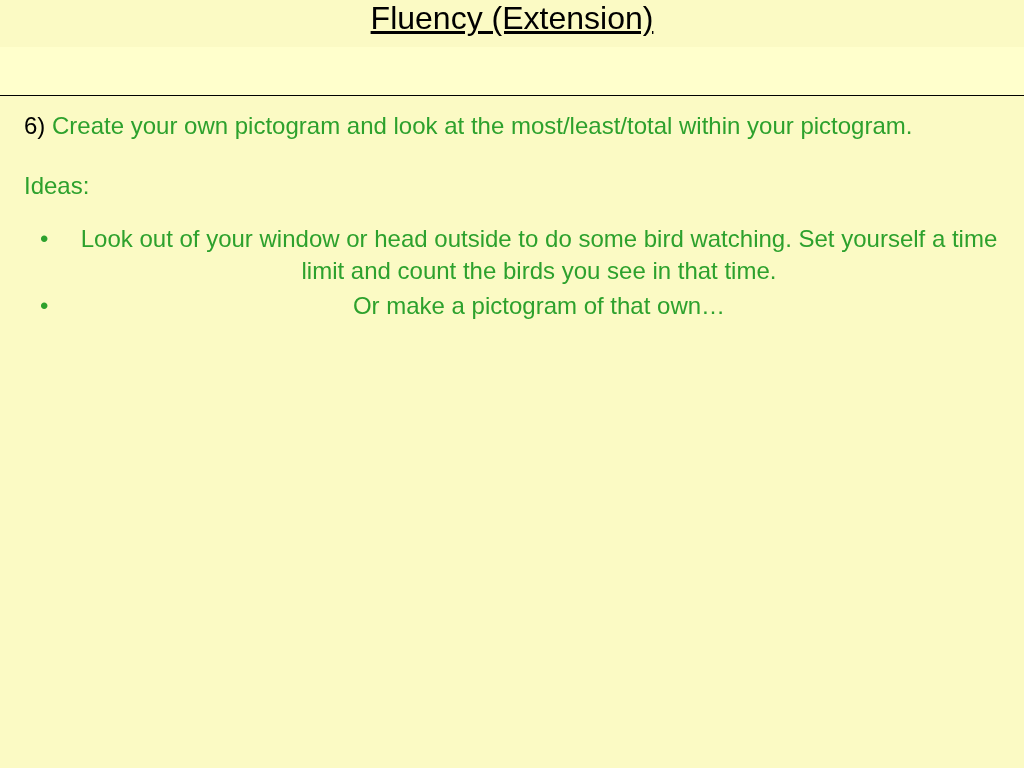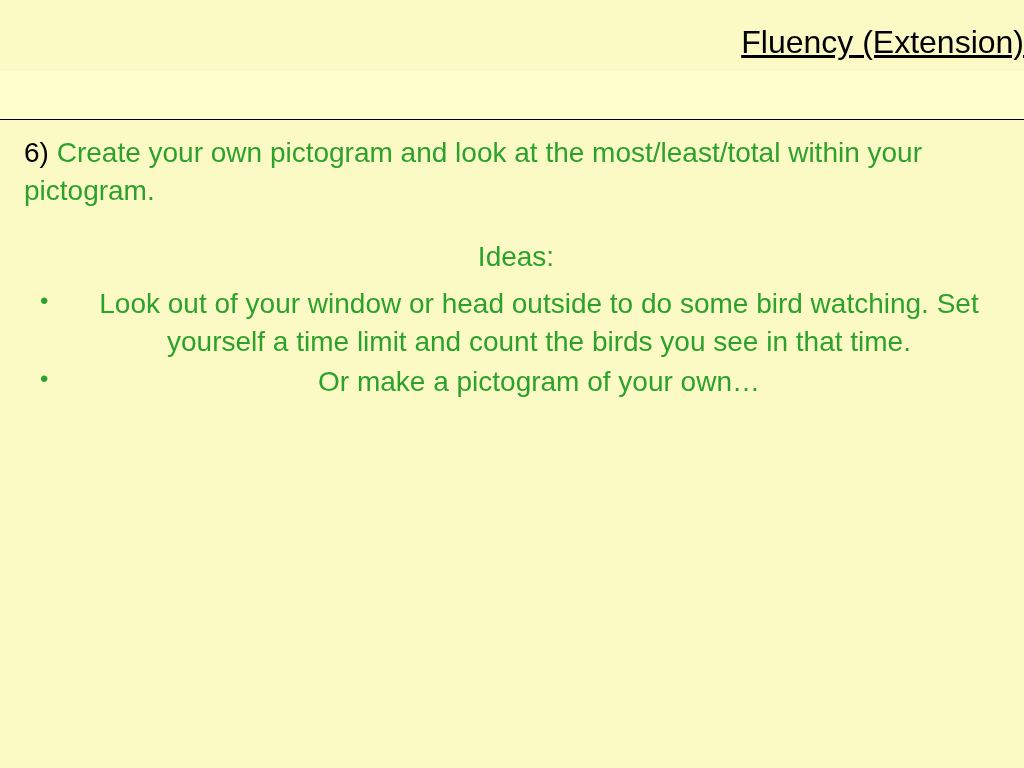--- a/index.html
+++ b/index.html
@@ -8,57 +8,56 @@
       box-sizing: border-box;
     }
     body {
       width: 1024px;
       height: 768px;
       background-color: #fbfac4;
       font-family: "Comic Sans MS", cursive, sans-serif;
       overflow: hidden;
     }
     .header {
-      text-align: right;
-      padding-top: 24px;
+      text-align: center;
+      padding-top: 0;
       padding-bottom: 10px;
     }
     .title {
       font-size: 32px;
       color: #000;
       text-decoration: underline;
       font-weight: normal;
     }
     .band {
       background-color: #ffffcc;
       height: 48px;
       width: 100%;
     }
     .divider {
       border-top: 1px solid #000;
       width: 100%;
     }
     .content {
       padding: 14px 16px 24px 24px;
-      font-size: 28px;
+      font-size: 24px;
       line-height: 1.35;
     }
     .question {
       margin-bottom: 28px;
     }
     .qnum {
       color: #000;
     }
     .qtext {
       color: #2da12d;
     }
     .ideas-label {
       color: #2da12d;
-      margin-bottom: 10px;
-      text-align: center;
+      margin-bottom: 20px;
     }
     ul.ideas {
       list-style: none;
       padding-left: 0;
       text-align: center;
     }
     ul.ideas li {
       color: #2da12d;
       padding-left: 46px;
       position: relative;
@@ -85,15 +84,15 @@
 
 <div class="content">
   <div class="question">
     <span class="qnum">6)</span>
     <span class="qtext">Create your own pictogram and look at the most/least/total within your pictogram.</span>
   </div>
 
   <div class="ideas-label">Ideas:</div>
   <ul class="ideas">
     <li>Look out of your window or head outside to do some bird watching. Set yourself a time limit and count the birds you see in that time.</li>
-    <li>Or make a pictogram of your own…</li>
+    <li>Or make a pictogram of that own…</li>
   </ul>
 </div>
 
 </body></html>

